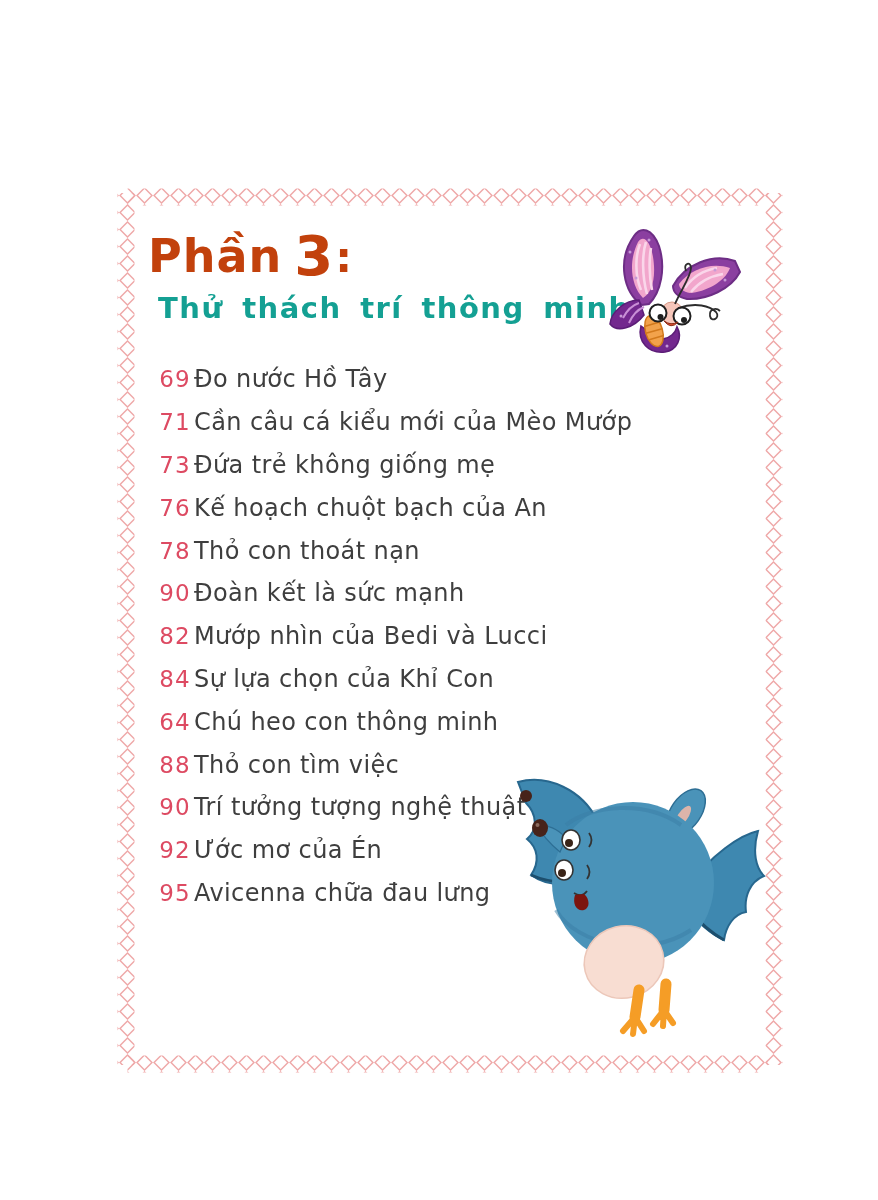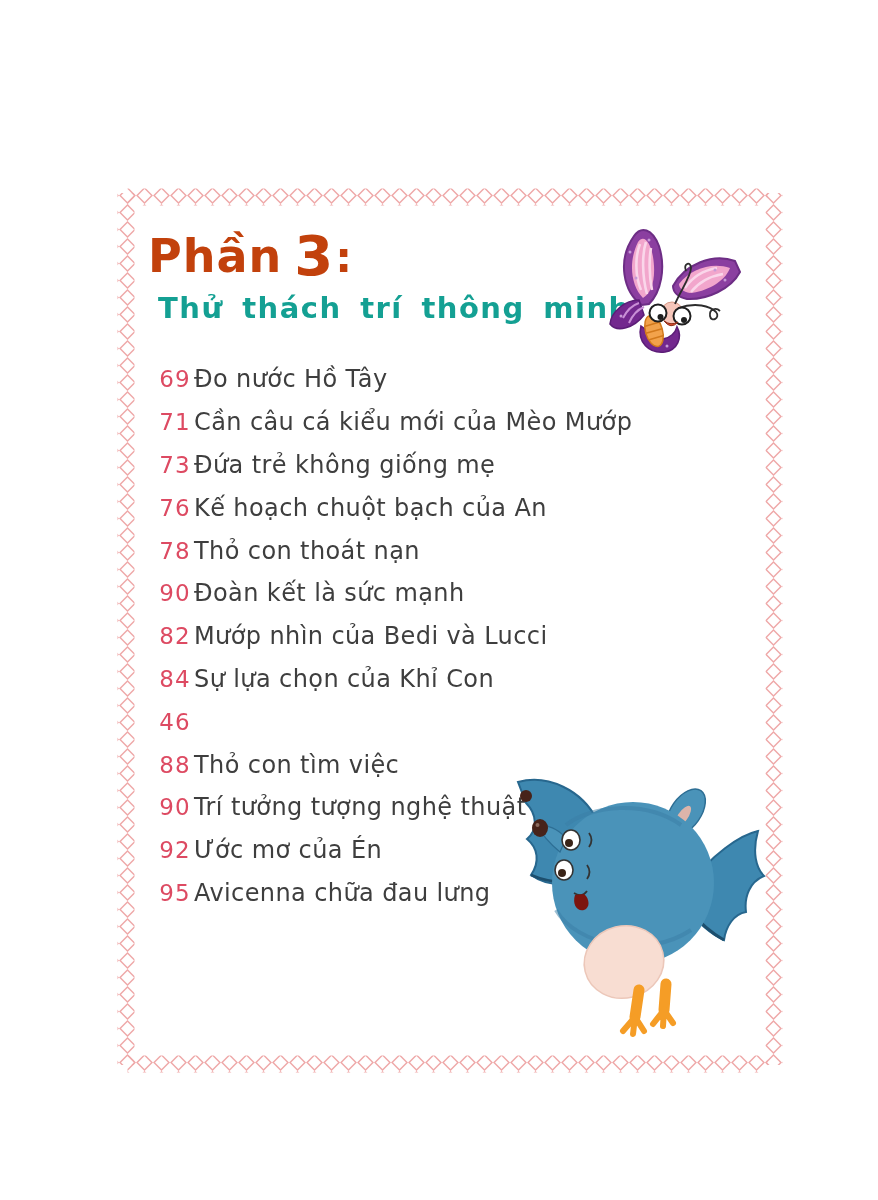--- a/index.html
+++ b/index.html
@@ -135,21 +135,22 @@
   </div>
   <div class="toc-row">
     <span class="toc-num">82</span>
     <span class="toc-title">Mướp nhìn của Bedi và Lucci</span>
   </div>
   <div class="toc-row">
     <span class="toc-num">84</span>
     <span class="toc-title">Sự lựa chọn của Khỉ Con</span>
   </div>
   <div class="toc-row">
-    <span class="toc-num">46</span>
+    <span class="toc-num">64</span>
+    <span class="toc-title">Chú heo con thông minh</span>
   </div>
   <div class="toc-row">
     <span class="toc-num">88</span>
     <span class="toc-title">Thỏ con tìm việc</span>
   </div>
   <div class="toc-row">
     <span class="toc-num">90</span>
     <span class="toc-title">Trí tưởng tượng nghệ thuật</span>
   </div>
   <div class="toc-row">

